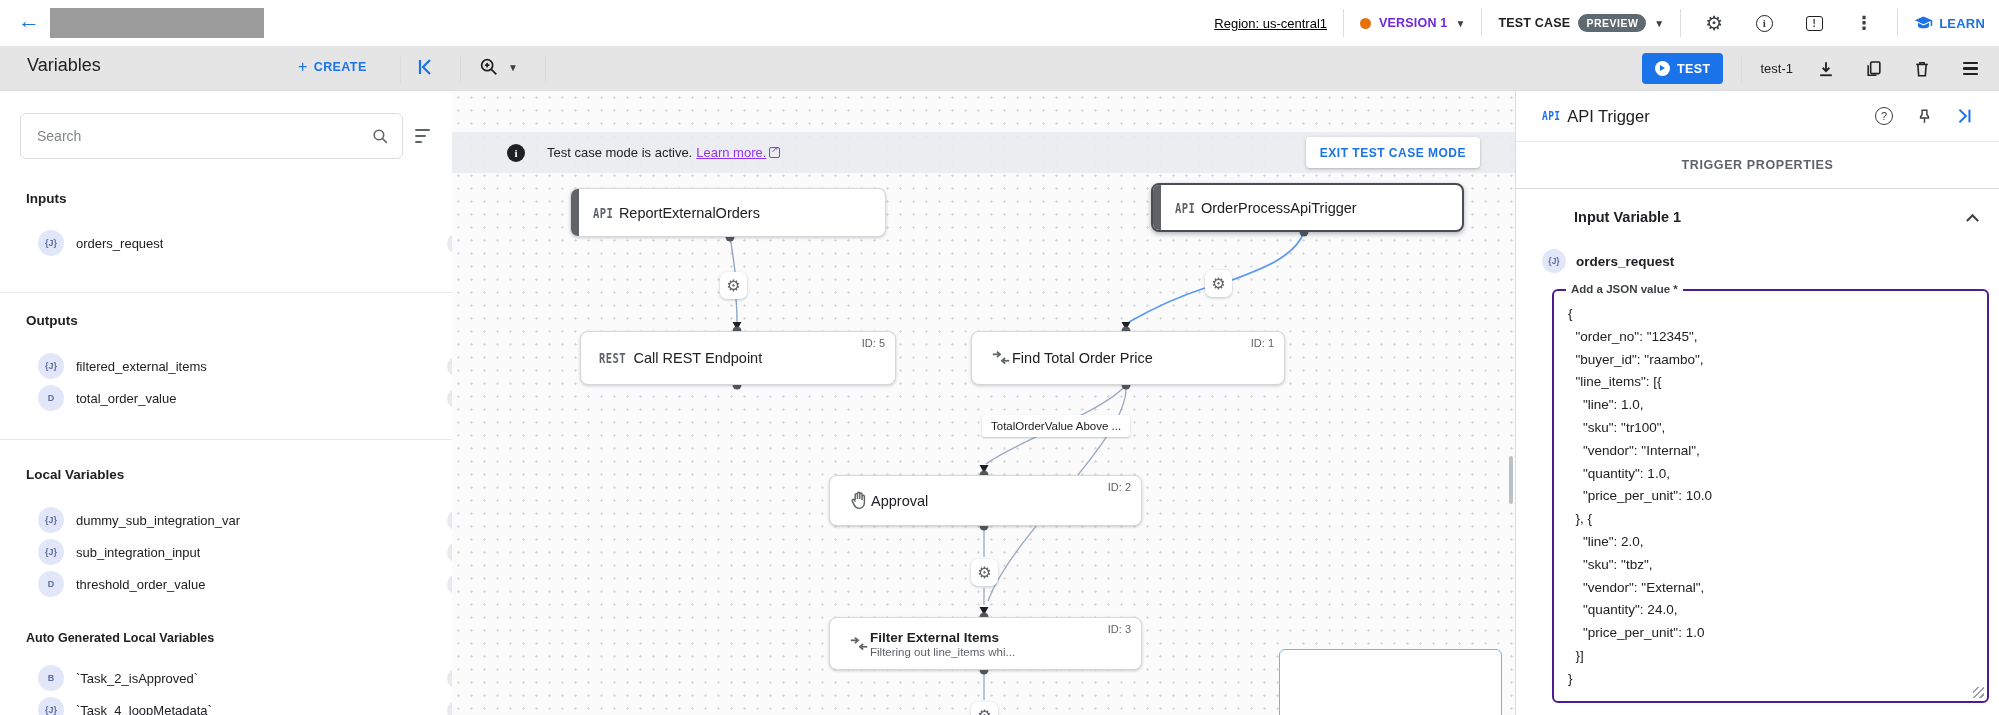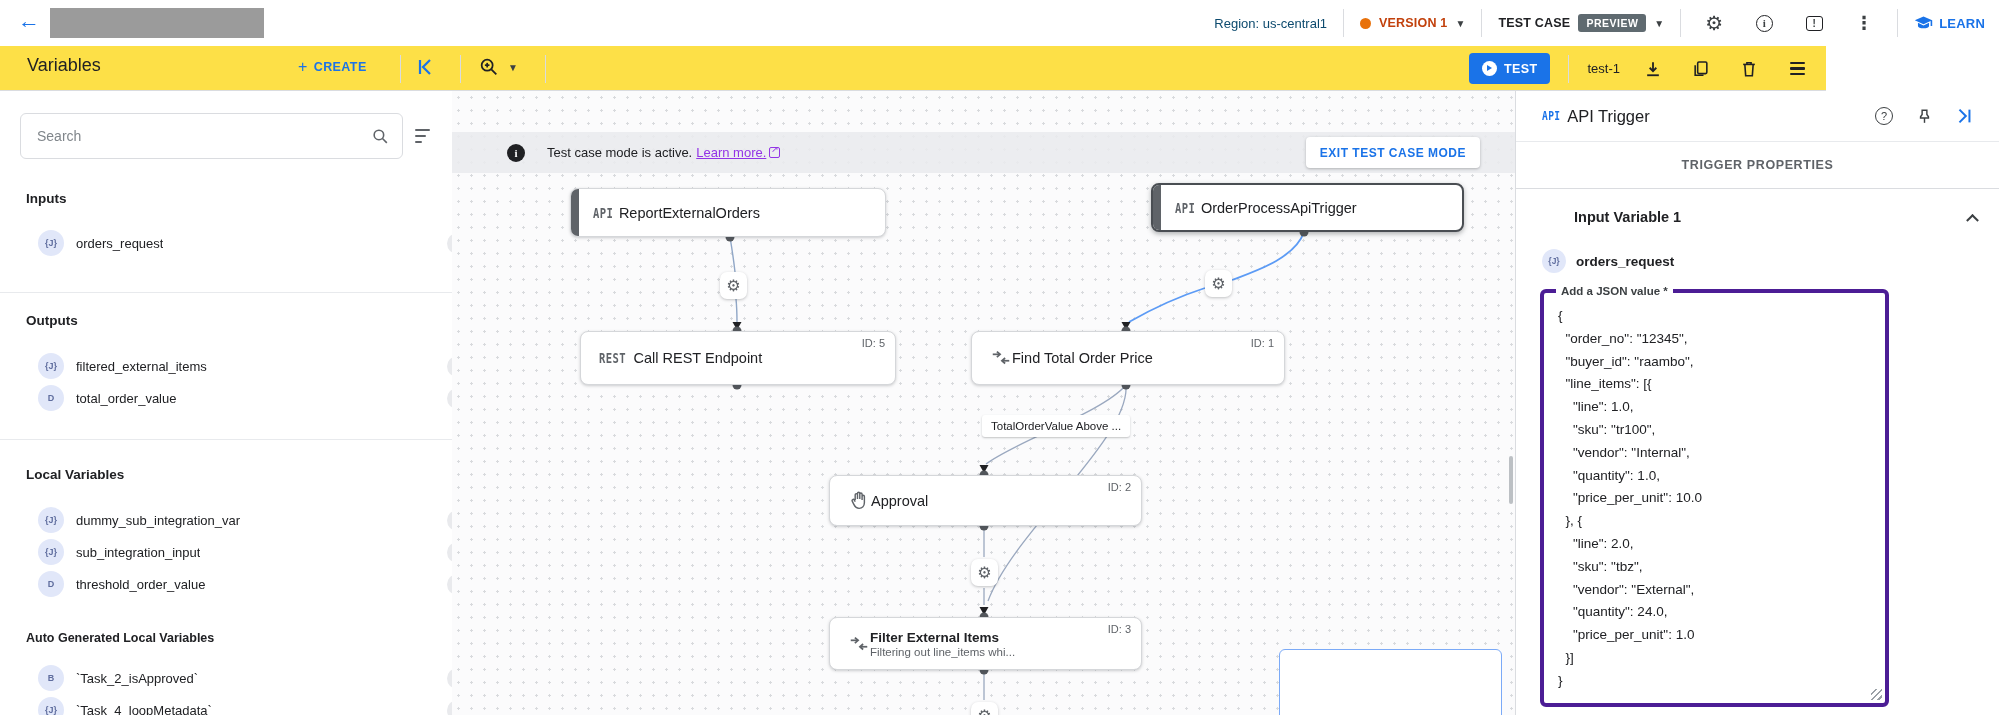--- a/index.html
+++ b/index.html
@@ -6,38 +6,38 @@
   html,body { background:#fff; }
   body { font-family:"Liberation Sans","DejaVu Sans",sans-serif; color:#202124; }
   .app { position:relative; width:1999px; height:715px; overflow:hidden; background:#fff; }
 
   
   .header { position:absolute; left:0; top:0; width:1999px; height:46px; background:#fff; display:flex; align-items:center; }
   .back-arrow { position:absolute; left:18px; top:8px; font-size:22px; color:#1a73e8; cursor:pointer; }
   .redacted { position:absolute; left:50px; top:8px; width:214px; height:30px; background:#9b9b9b; }
   .header-right { position:absolute; right:14px; top:0; height:46px; display:flex; align-items:center; gap:16px; }
   .vdiv { width:1px; height:28px; background:#dadce0; }
-  .region-label { font-size:13px; color:#0c4a6e; }
+  .region-label { font-size:13px; color:#000000;text-decoration:underline; }
   .version-group { display:flex; align-items:center; gap:8px; cursor:pointer; }
   .orange-dot { width:11px; height:11px; border-radius:50%; background:#e8710a; display:inline-block; }
-  .version-label { font-size:12.5px; font-weight:bold; color:#c2410c; letter-spacing:.2px; }
+  .version-label { font-size:12.5px; font-weight:bold; color:#6d28d9; letter-spacing:.2px; }
   .caret { font-size:10px; color:#3c4043; }
   .testcase-group { display:flex; align-items:center; gap:8px; cursor:pointer; }
   .testcase-label { font-size:12.5px; font-weight:bold; color:#202124; letter-spacing:.2px; }
-  .preview-badge { background:#5f6a70; color:#fff; font-size:10.5px; font-weight:bold; letter-spacing:.5px; padding:3px 8px; border-radius:3px; }
+  .preview-badge { background:#5f6a70; color:#fff; font-size:10.5px; font-weight:bold; letter-spacing:.5px; padding:3px 8px; border-radius:9px; }
   .hicon { width:34px; height:34px; display:flex; align-items:center; justify-content:center; cursor:pointer; color:#3c4043; }
   .gear-glyph { font-size:20px; line-height:1; }
   .circle-i { width:17px; height:17px; border:1.8px solid #202124; border-radius:50%; display:flex; align-items:center; justify-content:center; font-size:11px; font-weight:bold; font-family:"Liberation Serif",serif; }
   .feedback-box { width:17px; height:15px; border:1.8px solid #202124; border-radius:3px; display:flex; align-items:center; justify-content:center; font-size:10px; font-weight:bold; }
   .morevert { font-size:18px; font-weight:bold; letter-spacing:0; }
   .learn-link { display:flex; align-items:center; gap:6px; cursor:pointer; }
   .learn-label { color:#1a73e8; font-size:13px; font-weight:bold; letter-spacing:.2px; }
 
   
-  .toolbar { position:absolute; left:0; top:46px; width:1826px; height:45px; border-bottom:1px solid #dadce0; background:#fde047; }
+  .toolbar { position:absolute; left:0; top:46px; width:1999px; height:45px; border-bottom:1px solid #dadce0; background:#e5e5e5; }
   .page-title { position:absolute; left:27px; top:9px; font-size:18px; color:#202124; }
   .create-btn { position:absolute; left:298px; top:12px; display:flex; align-items:center; gap:6px; color:#1a73e8; font-size:12.5px; font-weight:bold; letter-spacing:.4px; cursor:pointer; }
   .create-plus { font-size:16px; font-weight:normal; }
   .tb-div1 { position:absolute; left:400px; top:9px; }
   .collapse-left { position:absolute; left:414px; top:10px; cursor:pointer; }
   .tb-div2 { position:absolute; left:460px; top:9px; }
   .zoom-ctl { position:absolute; left:478px; top:10px; display:flex; align-items:center; gap:8px; cursor:pointer; }
   .tb-div3 { position:absolute; left:545px; top:9px; }
   .toolbar-right { position:absolute; right:14px; top:0; height:45px; display:flex; align-items:center; gap:18px; }
   .test-btn { background:#1a73e8; color:#fff; border:none; height:31px; padding:0 13px; border-radius:4px; font-size:12.5px; font-weight:bold; letter-spacing:.4px; display:flex; align-items:center; gap:7px; cursor:pointer; font-family:inherit; }
@@ -107,21 +107,21 @@
   .circle-q { width:18px; height:18px; border:1.6px solid #3c4043; border-radius:50%; display:flex; align-items:center; justify-content:center; font-size:11px; color:#3c4043; }
   .rp-tabs { position:absolute; left:0; top:51px; width:100%; height:47px; display:flex; border-bottom:1px solid #dadce0; }
   .rp-tab { flex:1; display:flex; align-items:center; justify-content:center; font-size:12.5px; font-weight:bold; letter-spacing:.6px; color:#5f6368; cursor:pointer; position:relative; }
   .rp-tab.active { color:#1967d2; }
   .rp-tab.active::after { content:""; position:absolute; left:0; right:0; bottom:0; height:3px; background:#1967d2; border-radius:3px 3px 0 0; }
   .rp-section { position:absolute; left:26px; right:22px; top:118px; display:flex; align-items:center; justify-content:space-between; }
   .rp-section-title { font-size:14.5px; font-weight:bold; color:#202124;margin-left:32px; }
   .rp-var { position:absolute; left:26px; top:158px; display:flex; align-items:center; gap:10px; }
   .rp-var .type-pill { width:24px; height:24px; flex-basis:24px; font-size:8.5px; }
   .rp-var-name { font-size:13.5px; font-weight:bold; color:#202124; }
-  .json-field { position:absolute; left:24px; width:349px; top:198px; border:4px solid #4c1d95; border-radius:6px; padding:12px 12px 10px 14px; }
+  .json-field { position:absolute; left:36px; width:437px; top:198px; border:2px solid #4c1d95; border-radius:6px; padding:12px 12px 10px 14px; }
   .json-label { position:absolute; left:12px; top:-8px; background:#fff; padding:0 5px; font-size:11.5px; font-weight:bold; color:#3c4043; }
   .json-pre { font-family:inherit; font-size:13.5px; line-height:22.8px; color:#202124; white-space:pre; overflow:hidden; }
   .resize-handle { position:absolute; right:3px; bottom:3px; width:11px; height:11px;
       background:repeating-linear-gradient(135deg, transparent 0 3px, #9aa0a6 3px 4.5px); cursor:nwse-resize; }
 
   svg.sicon { display:block; }
 </style>
 </head>
 <body>
 

